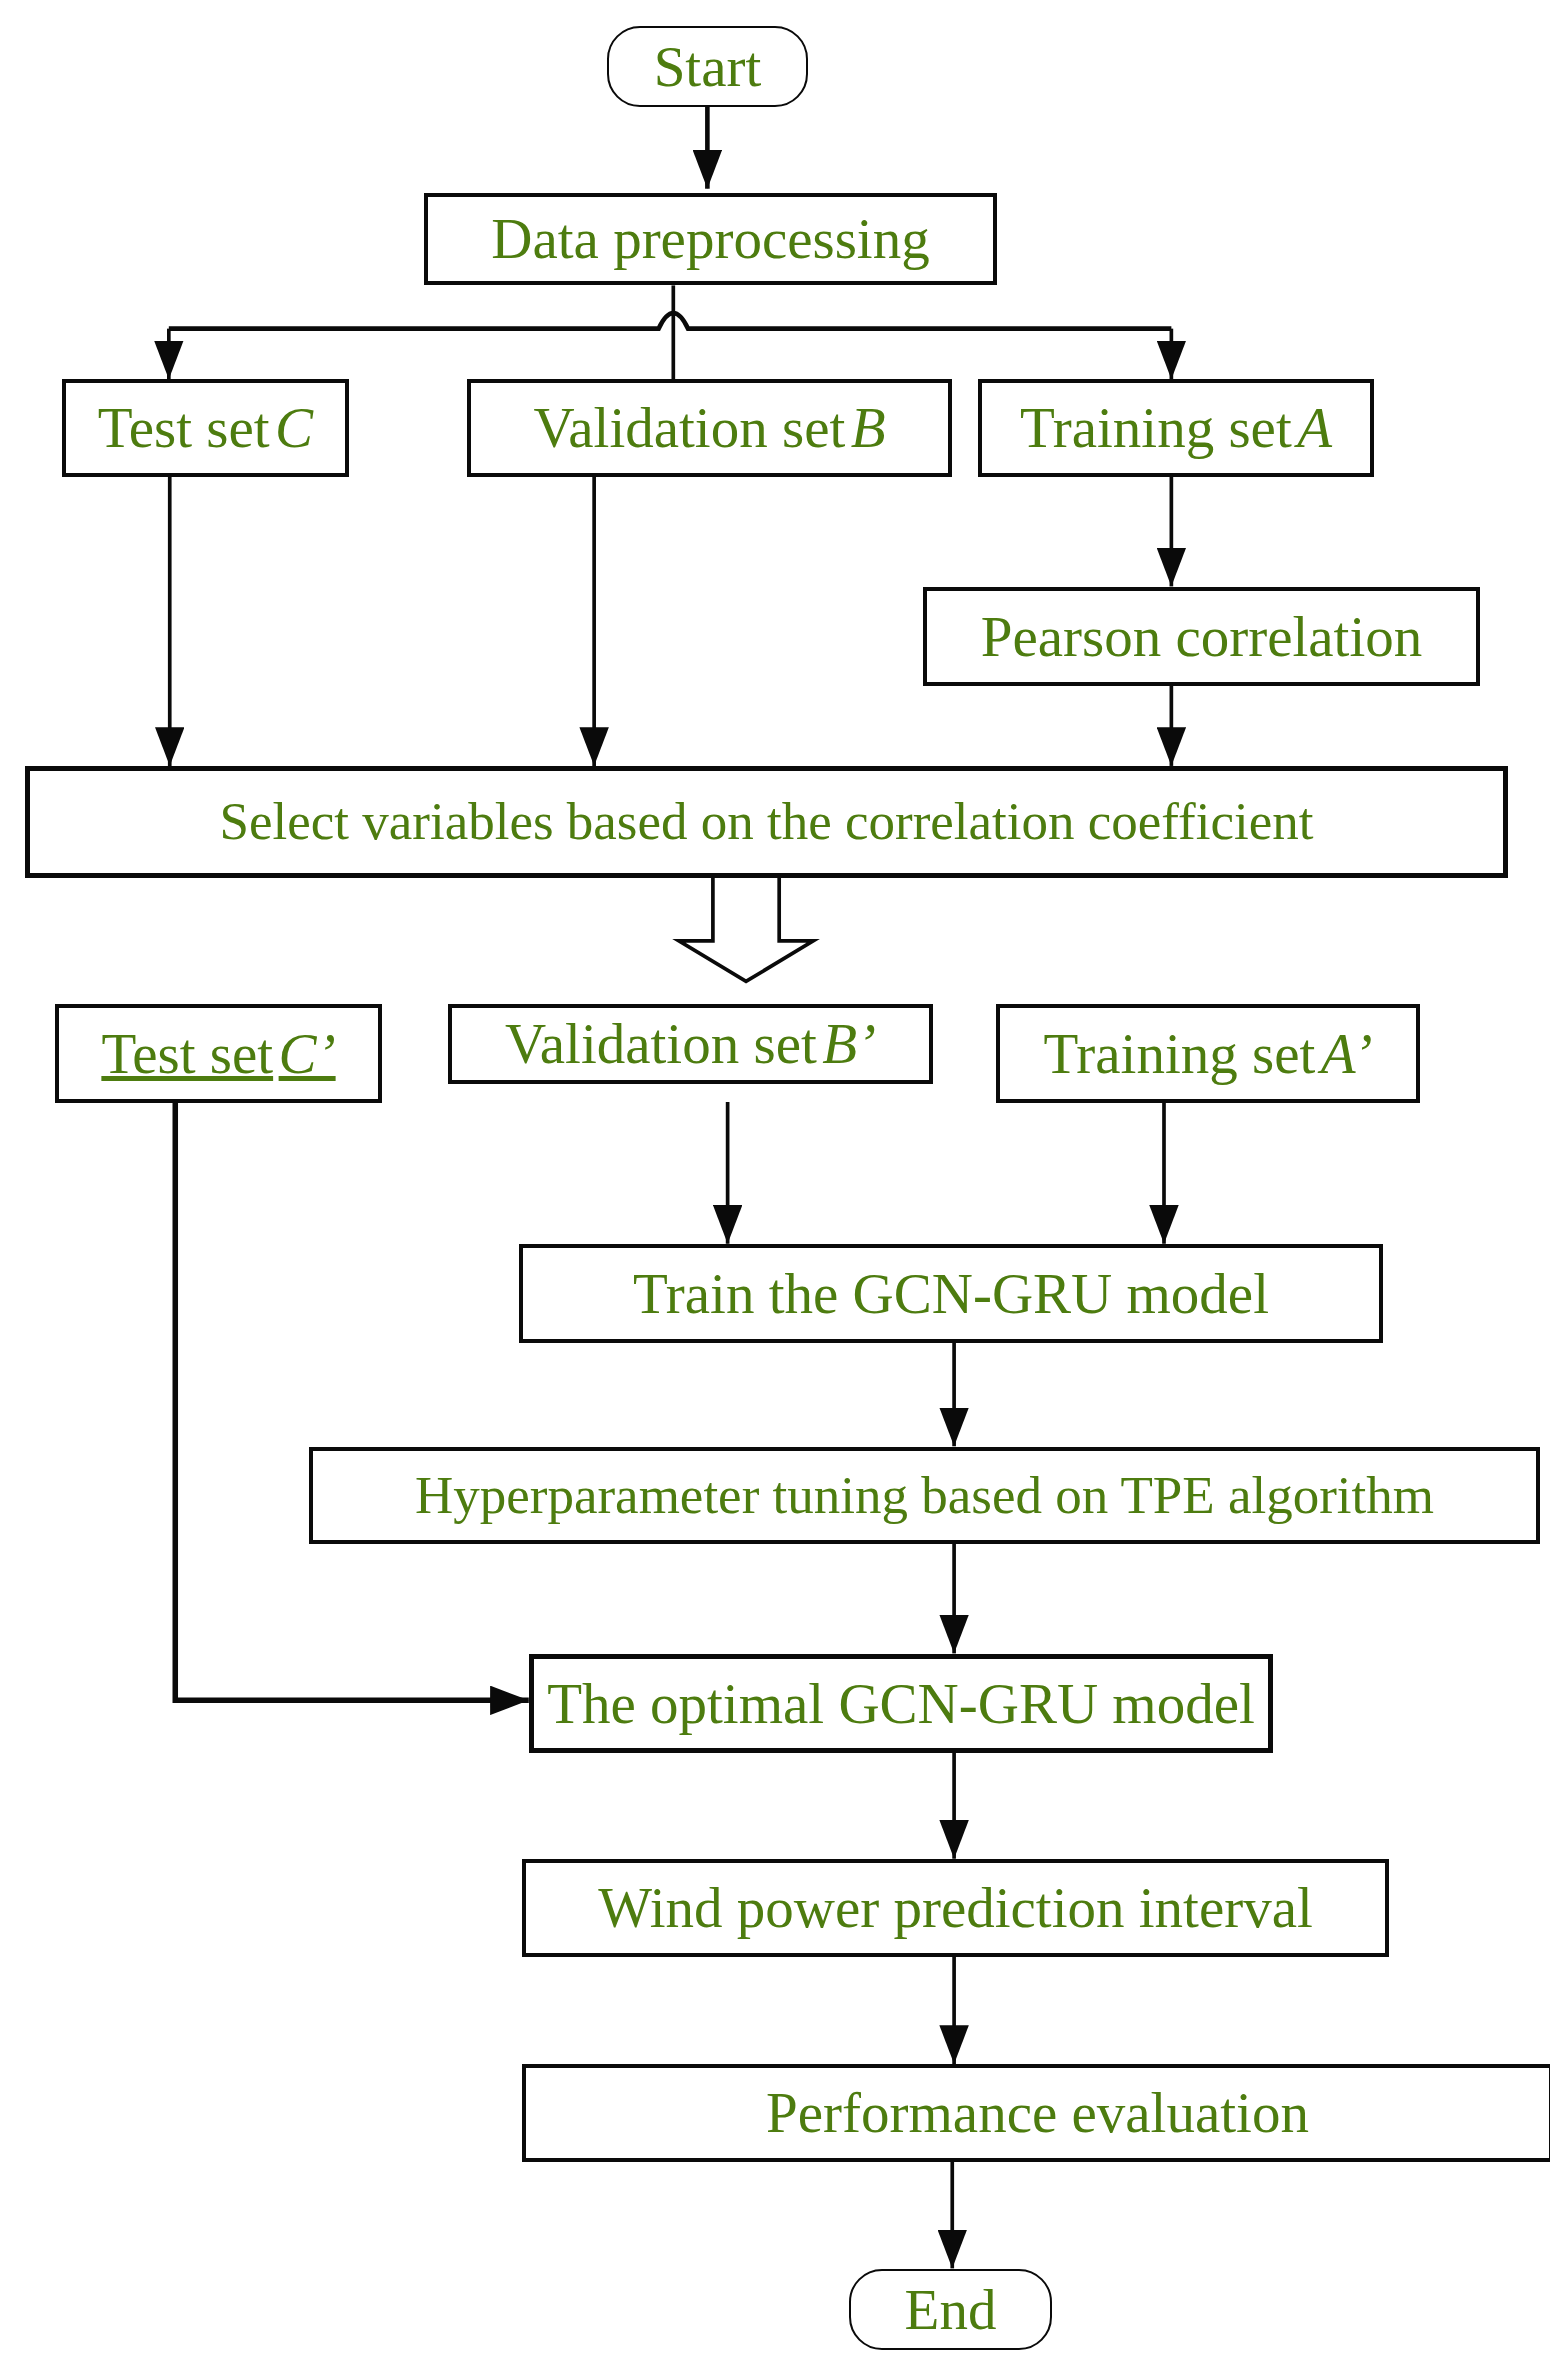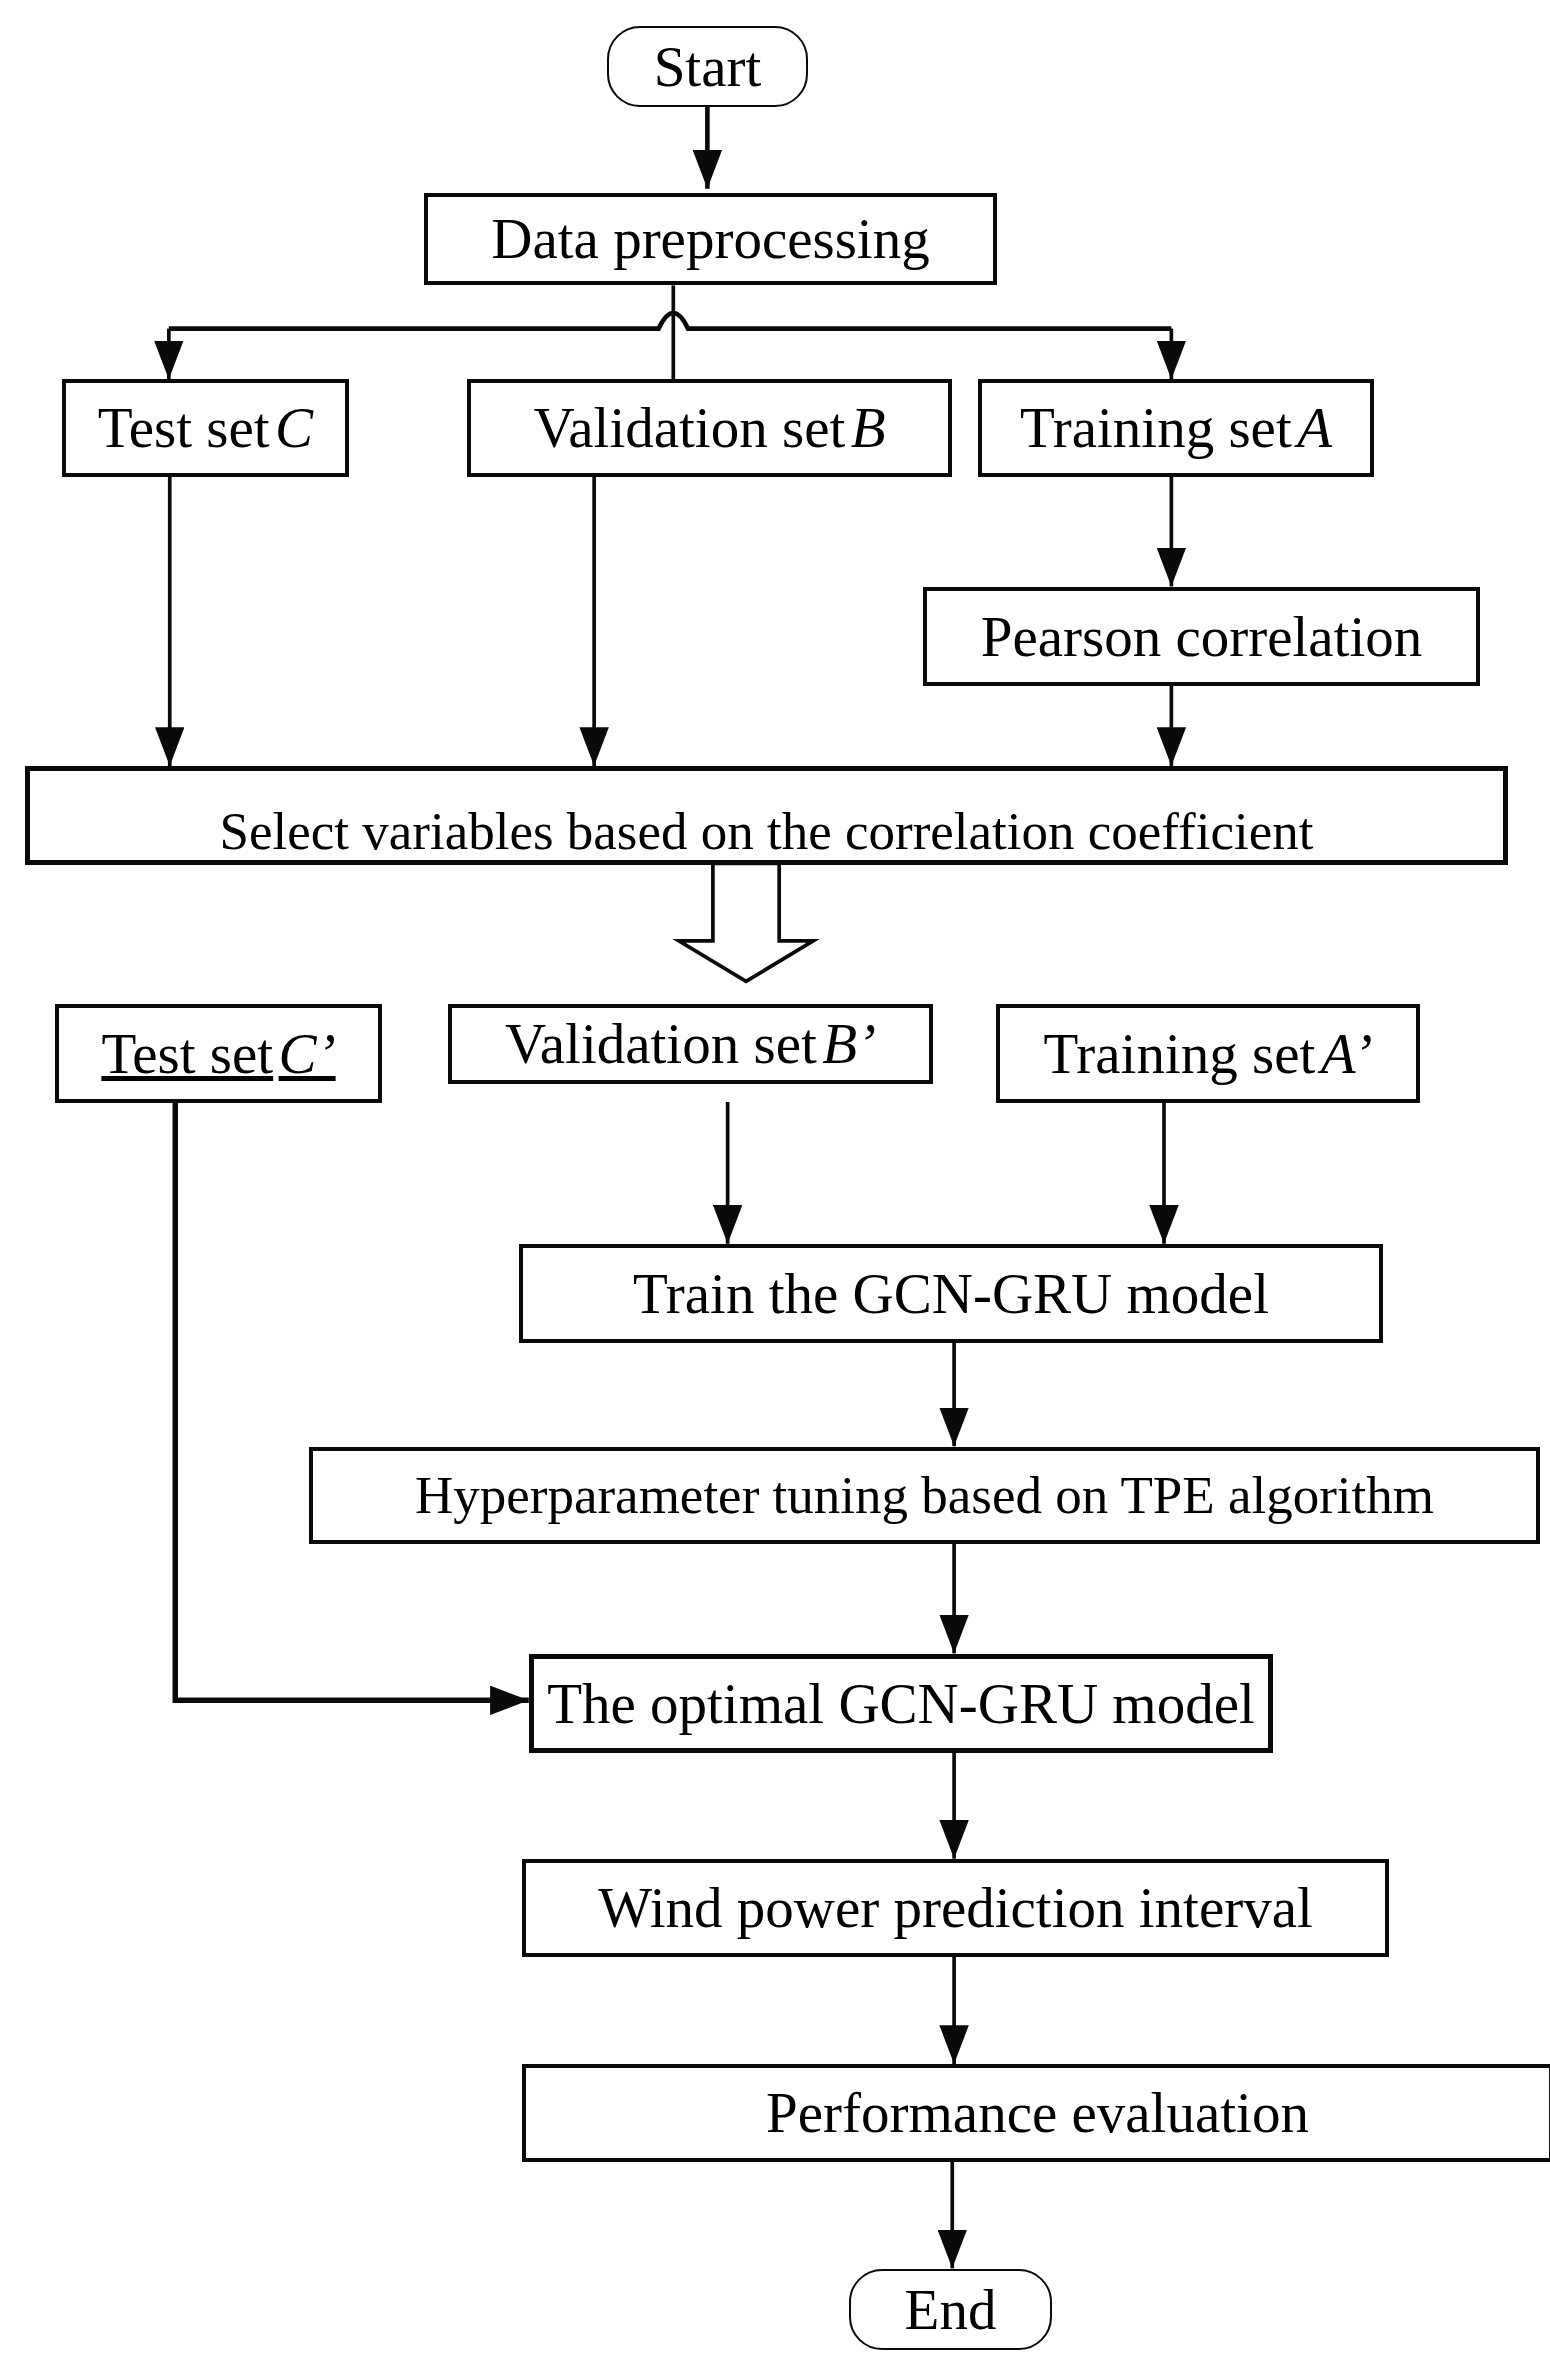--- a/index.html
+++ b/index.html
@@ -1,21 +1,21 @@
 <!DOCTYPE html>
 <html style="font-size:14.7px"><head>
 <meta charset="utf-8">
 <style>
   html,body{margin:0;padding:0;background:#ffffff;}
   .canvas{
     position:relative;
     width:1551px;height:2377px;
     background:#ffffff;
     font-family:"Liberation Serif","DejaVu Serif",serif;
-    color:#000000;
+    color:#4d7c0f;
   }
   .connectors{position:absolute;left:0;top:0;width:1551px;height:2377px;}
   .node{
     position:absolute;
     box-sizing:border-box;
     background:#ffffff;
     border:4.6px solid #0a0a0a;
     display:flex;align-items:center;justify-content:center;
     text-align:center;
     font-size:57px;
@@ -84,21 +84,21 @@
   </div>
 
   <div class="node" style="left:978px;top:379px;width:396px;height:98px;">
     <span><span>Training set</span><span class="sym">A</span></span>
   </div>
 
   <div class="node" style="left:923px;top:587px;width:557px;height:99px;justify-content:center;">
     <span>Pearson correlation</span>
   </div>
 
-  <div class="node thick longtext" style="left:25px;top:766px;width:1483px;height:99px;align-items:flex-end;">
+  <div class="node thick longtext" style="left:25px;top:766px;width:1483px;height:112px;">
     <span>Select variables based on the correlation coefficient</span>
   </div>
 
   <div class="node" style="left:55px;top:1004px;width:327px;height:99px;text-decoration:underline;">
     <span><span>Test set</span><span class="sym">C’</span></span>
   </div>
 
   <div class="node" style="left:448px;top:1004px;width:485px;height:80px;">
     <span><span>Validation set</span><span class="sym">B’</span></span>
   </div>

